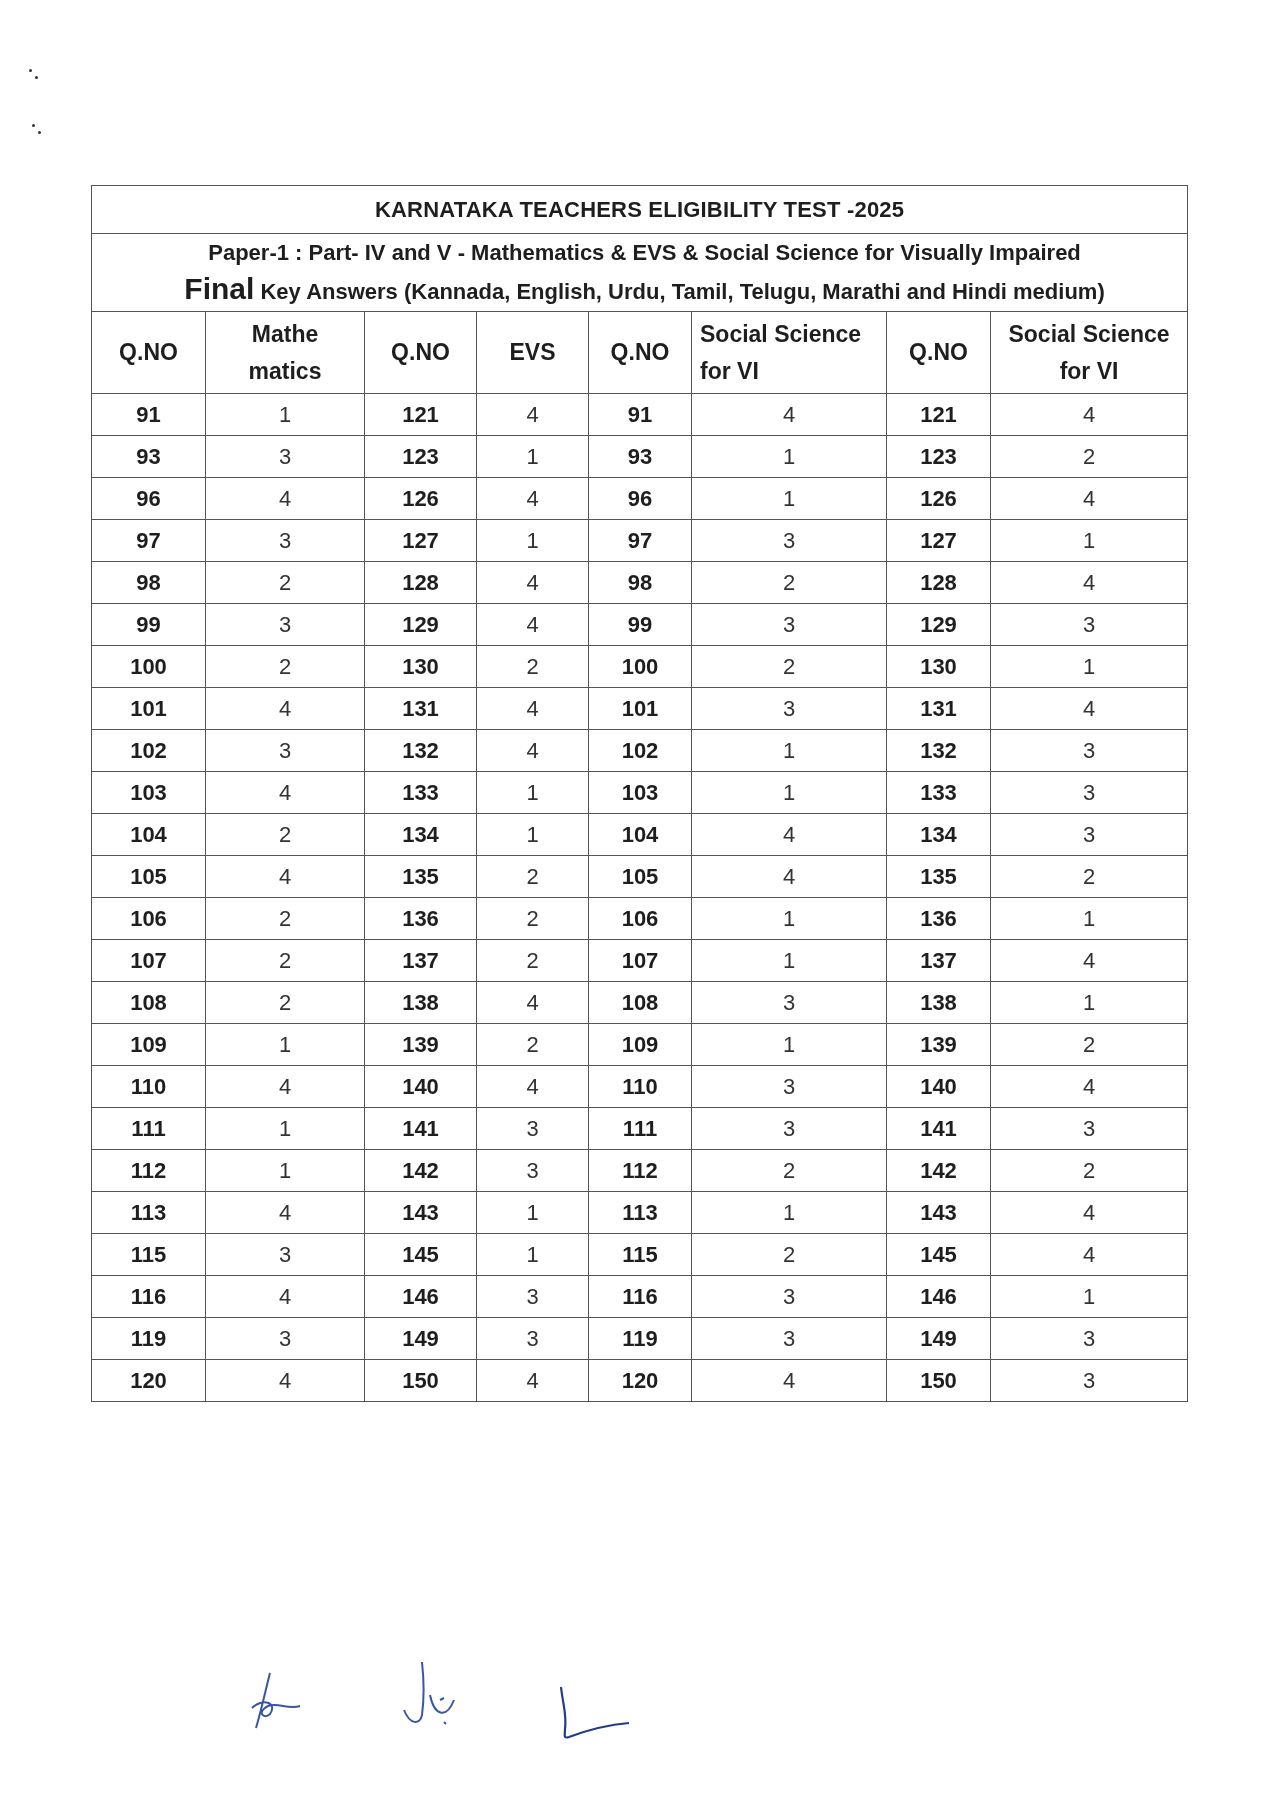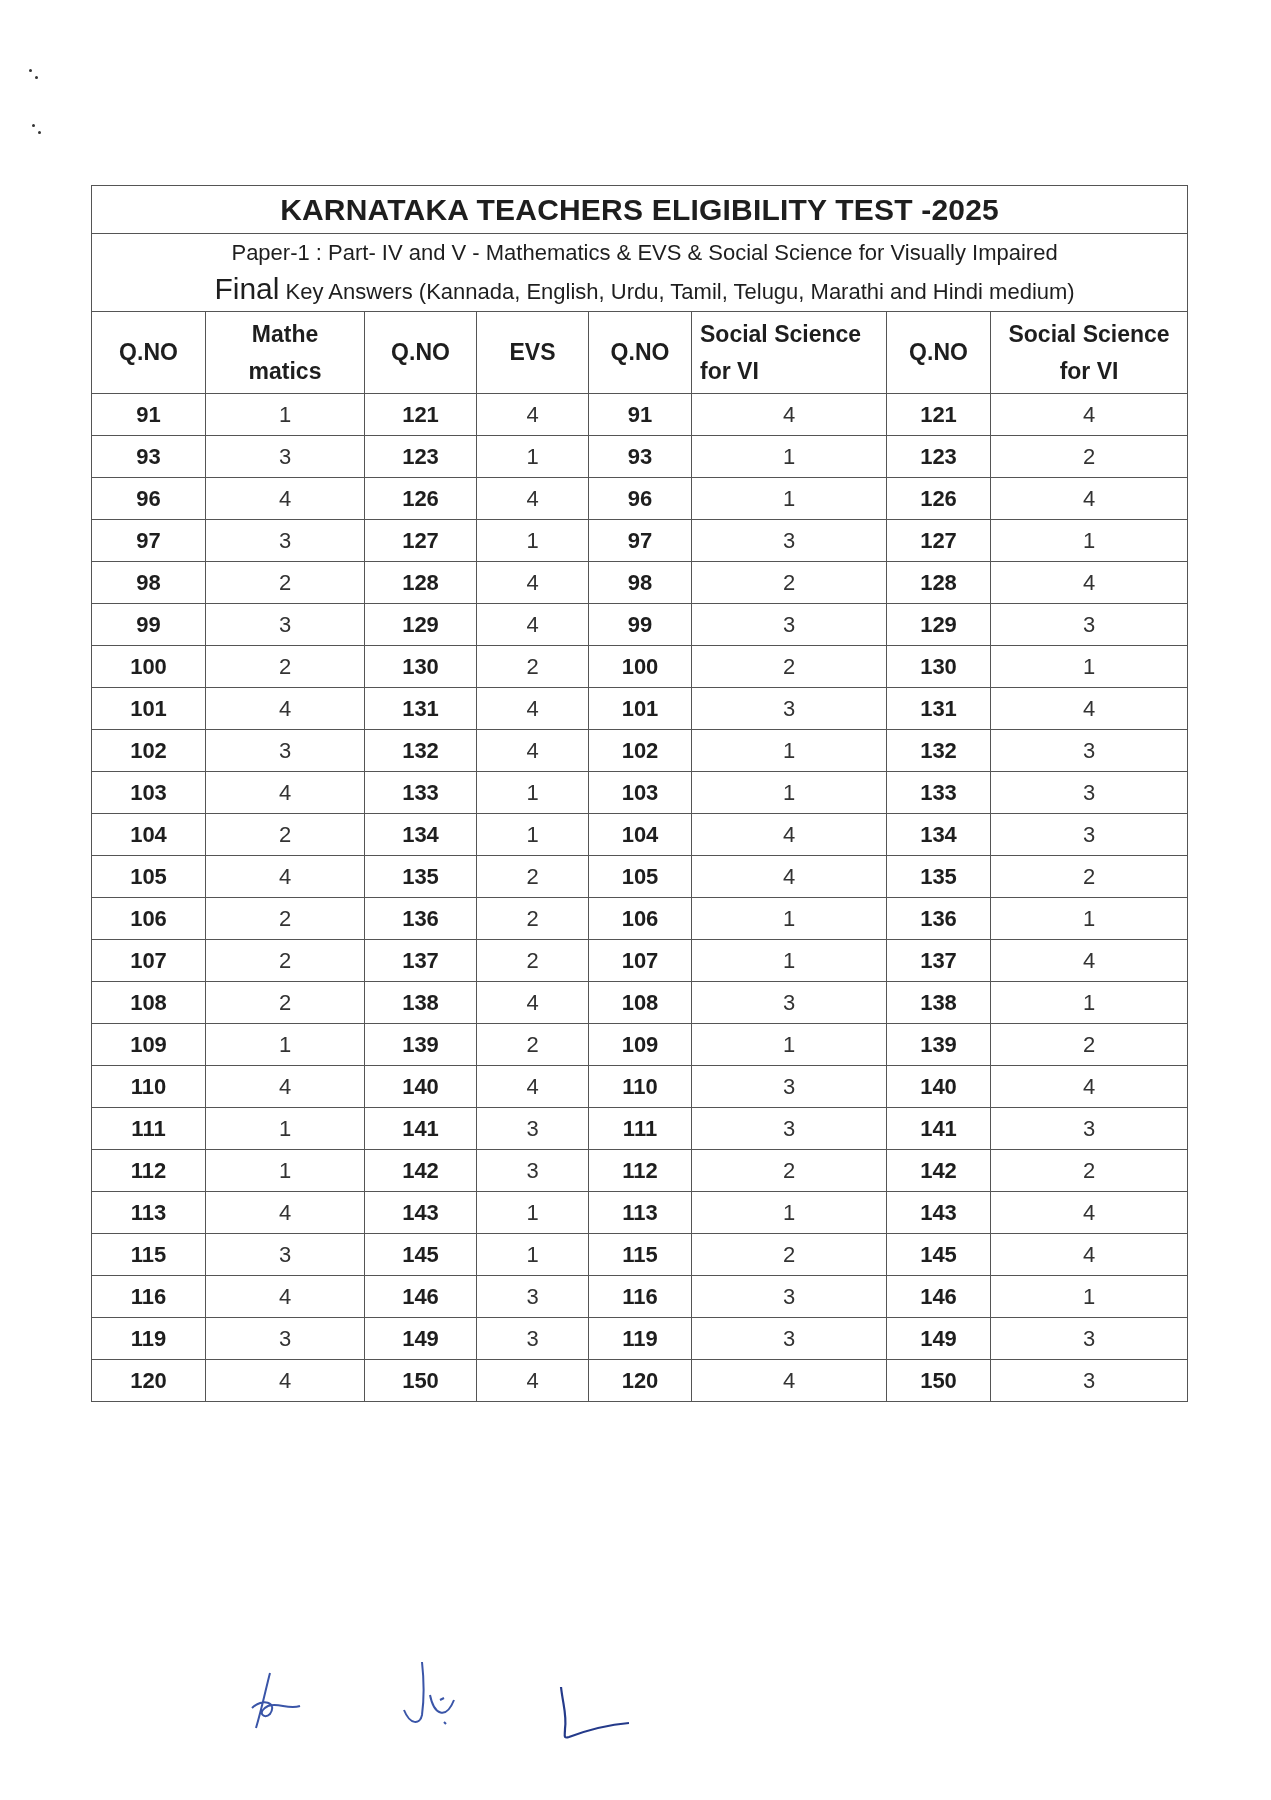--- a/index.html
+++ b/index.html
@@ -8,22 +8,22 @@
     font-family: "Liberation Sans", "DejaVu Sans", sans-serif; color: #1e1e1e;
   }
   .speck { position: absolute; width: 3px; height: 3px; background: #333; border-radius: 50%; }
   table.key {
     position: absolute; left: 91px; top: 185px; width: 1096px;
     border-collapse: collapse; table-layout: fixed;
   }
   table.key td, table.key th {
     border: 1.5px solid #555; padding: 0; text-align: center; vertical-align: middle;
   }
-  .title-cell { height: 47px; font-size: 30px; font-weight: bold; letter-spacing: 0.2px; }
-  .sub-cell { height: 77px; text-align: center; padding-left: 10px !important; font-size: 22px; font-weight: normal; line-height: 36px; }
+  .title-cell { height: 47px; font-size: 22px; font-weight: bold; letter-spacing: 0.2px; }
+  .sub-cell { height: 77px; text-align: center; padding-left: 10px !important; font-size: 22px; font-weight: bold; line-height: 36px; }
   .sub-cell .final { font-size: 30px; }
   .hdr th { height: 81px; font-size: 23px; font-weight: bold; line-height: 37px; vertical-align: top; padding-top: 4px; }
   .hdr th.left { text-align: left; padding-left: 8px; }
   tbody.rows td { height: 41px; font-size: 22px; }
   tbody.rows td.q { font-weight: bold; }
   tbody.rows td.a { font-weight: normal; color: #333; }
   .sig { position: absolute; }
 </style>
 </head>
 <body>

